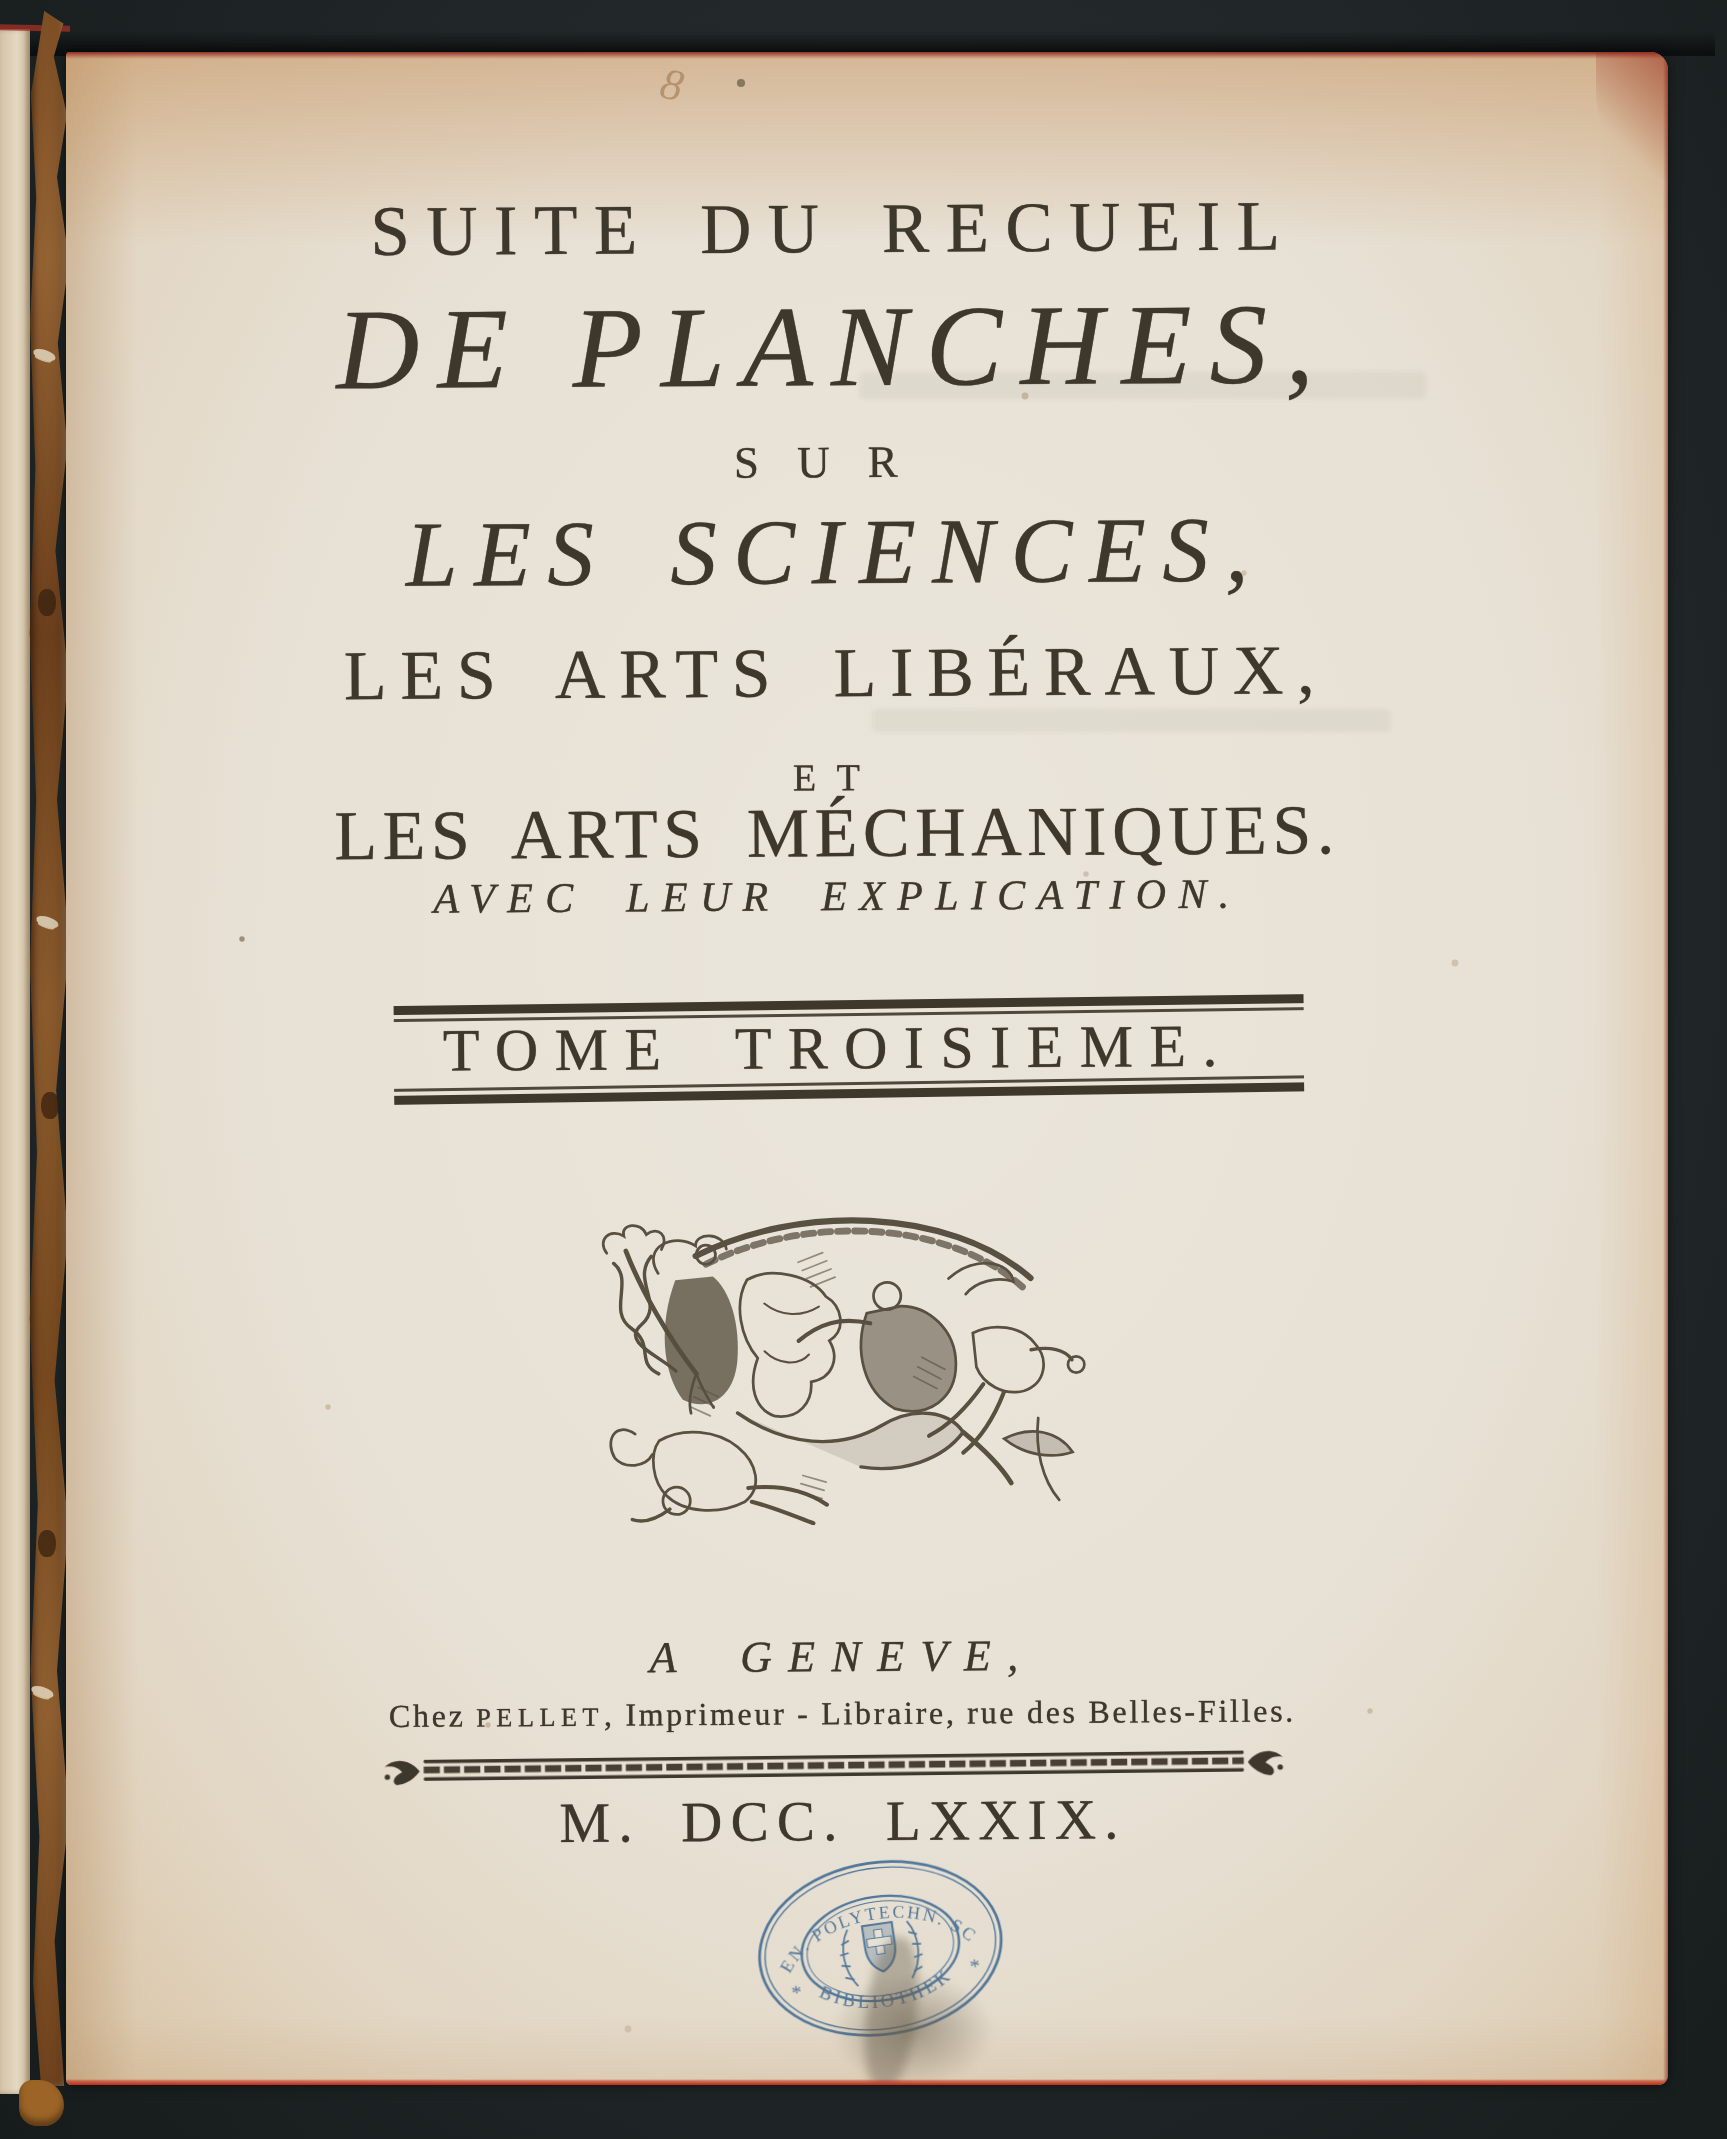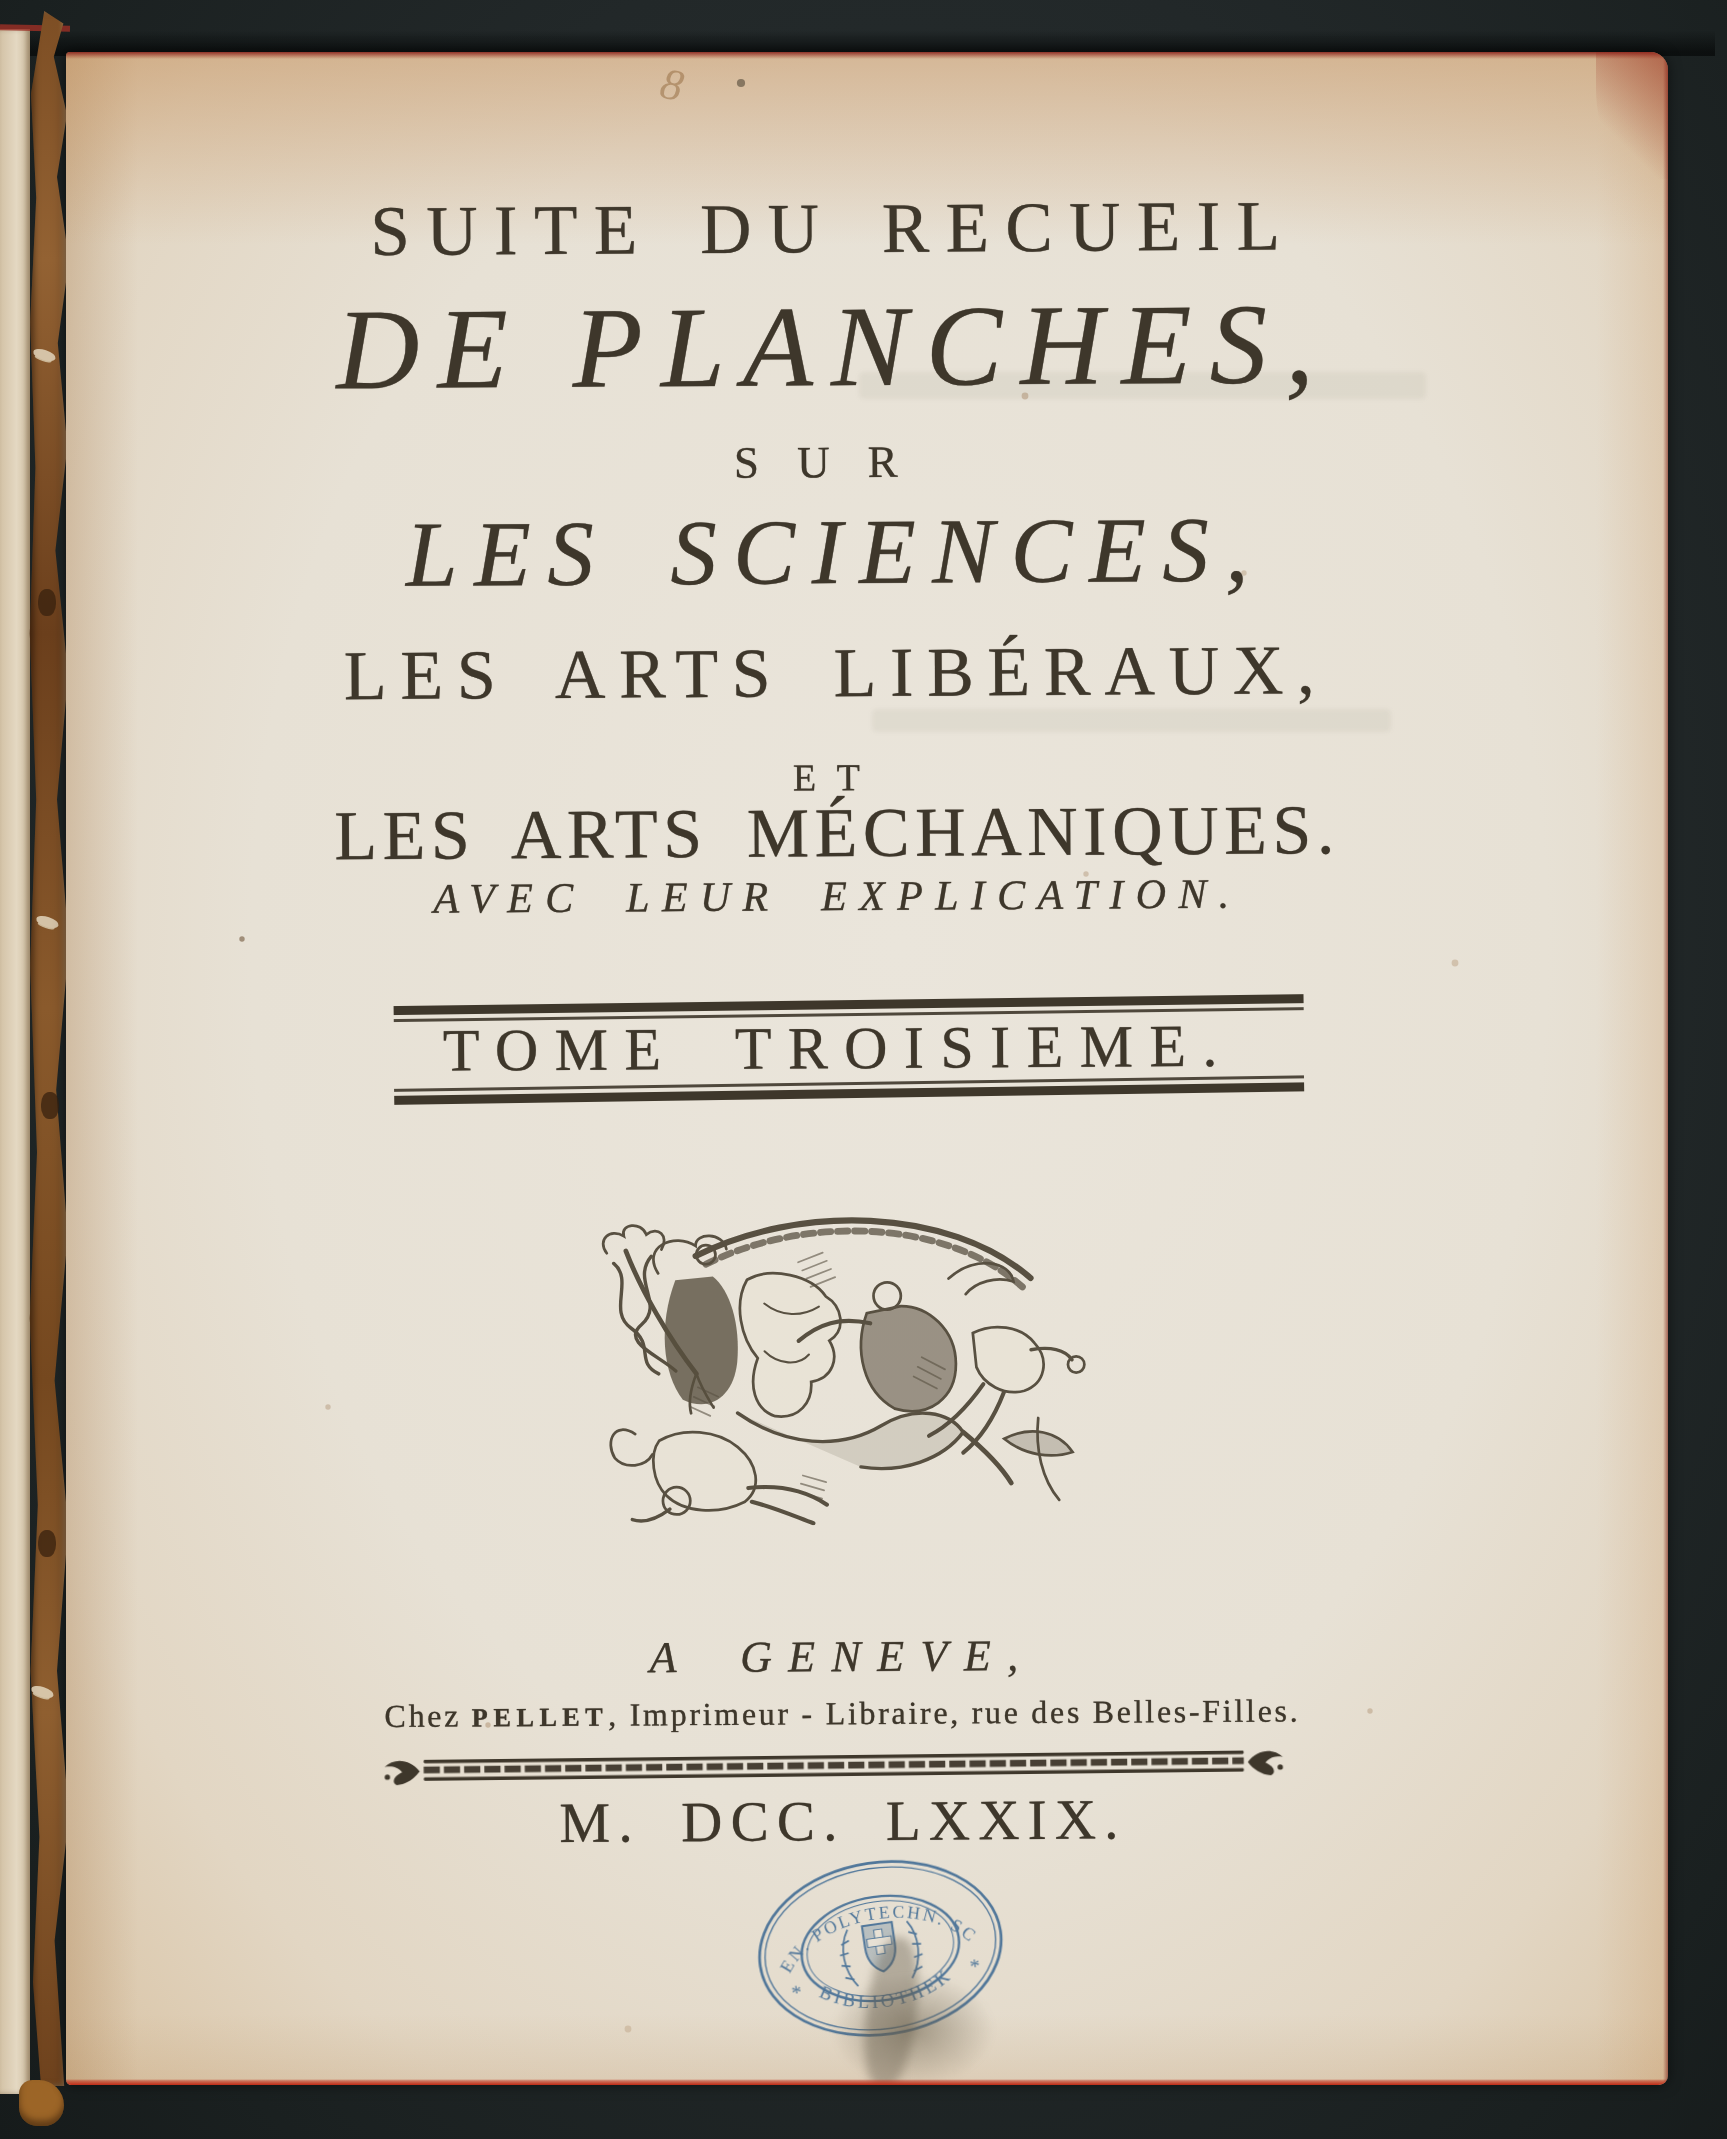--- a/index.html
+++ b/index.html
@@ -53,21 +53,21 @@
   .l8{top:820px;font-size:42px;letter-spacing:12.3px;word-spacing:18px;font-style:italic;}
   .rule{position:absolute;left:328px;width:910px;filter:blur(0.3px);}
   .rule-top{top:948px;height:15.7px;transform:rotate(-.4deg);
             background:linear-gradient(180deg,#3e372b 0 9px,rgba(0,0,0,0) 9px 13px,rgba(62,55,43,.9) 13px 15.7px);}
   .rule-bottom{top:1030px;height:16.4px;transform:rotate(-.5deg);
             background:linear-gradient(180deg,rgba(62,55,43,.9) 0 3.4px,rgba(0,0,0,0) 3.4px 7.5px,#3e372b 7.5px 16.4px);}
   .tome{top:962px;font-size:60px;letter-spacing:16.4px;word-spacing:27px;}
   .vignette{position:absolute;left:526px;top:1162px;opacity:.92;}
   .place{top:1579px;font-size:44px;letter-spacing:16.4px;word-spacing:20.5px;font-style:italic;}
   .imprint{top:1643px;font-size:32px;letter-spacing:2.7px;}
-  .imprint .pub{text-transform:uppercase;font-size:.82em;letter-spacing:5.5px;font-weight:bold;}
+  .imprint .pub{text-transform:uppercase;font-size:.82em;letter-spacing:5.5px;}
   .ornrule{position:absolute;left:304px;top:1699px;filter:blur(0.2px);transform:rotate(-.3deg);}
   .year{top:1736px;font-size:57px;letter-spacing:8.2px;word-spacing:18px;}
   .stamp{position:absolute;left:679px;top:1801px;opacity:.92;filter:blur(0.3px);}
   .smudge-a{position:absolute;left:759px;top:1921px;width:164px;height:115px;border-radius:50%;
             background:radial-gradient(closest-side,rgba(105,95,75,.55),rgba(105,95,75,0));filter:blur(2.7px);}
   .smudge-b{position:absolute;left:795px;top:1885px;width:49px;height:153px;border-radius:45%;
             background:rgba(95,88,70,.38);filter:blur(4.8px);transform:rotate(7deg);}
   .hand8{position:absolute;left:601px;top:5.5px;font-size:44px;font-style:italic;color:rgba(146,104,60,.5);transform:rotate(12deg);}
   .ghost{position:absolute;background:rgba(120,110,95,.08);filter:blur(2.1px);border-radius:5.5px;}
   .g1{left:793px;top:320px;width:567px;height:27px;}

